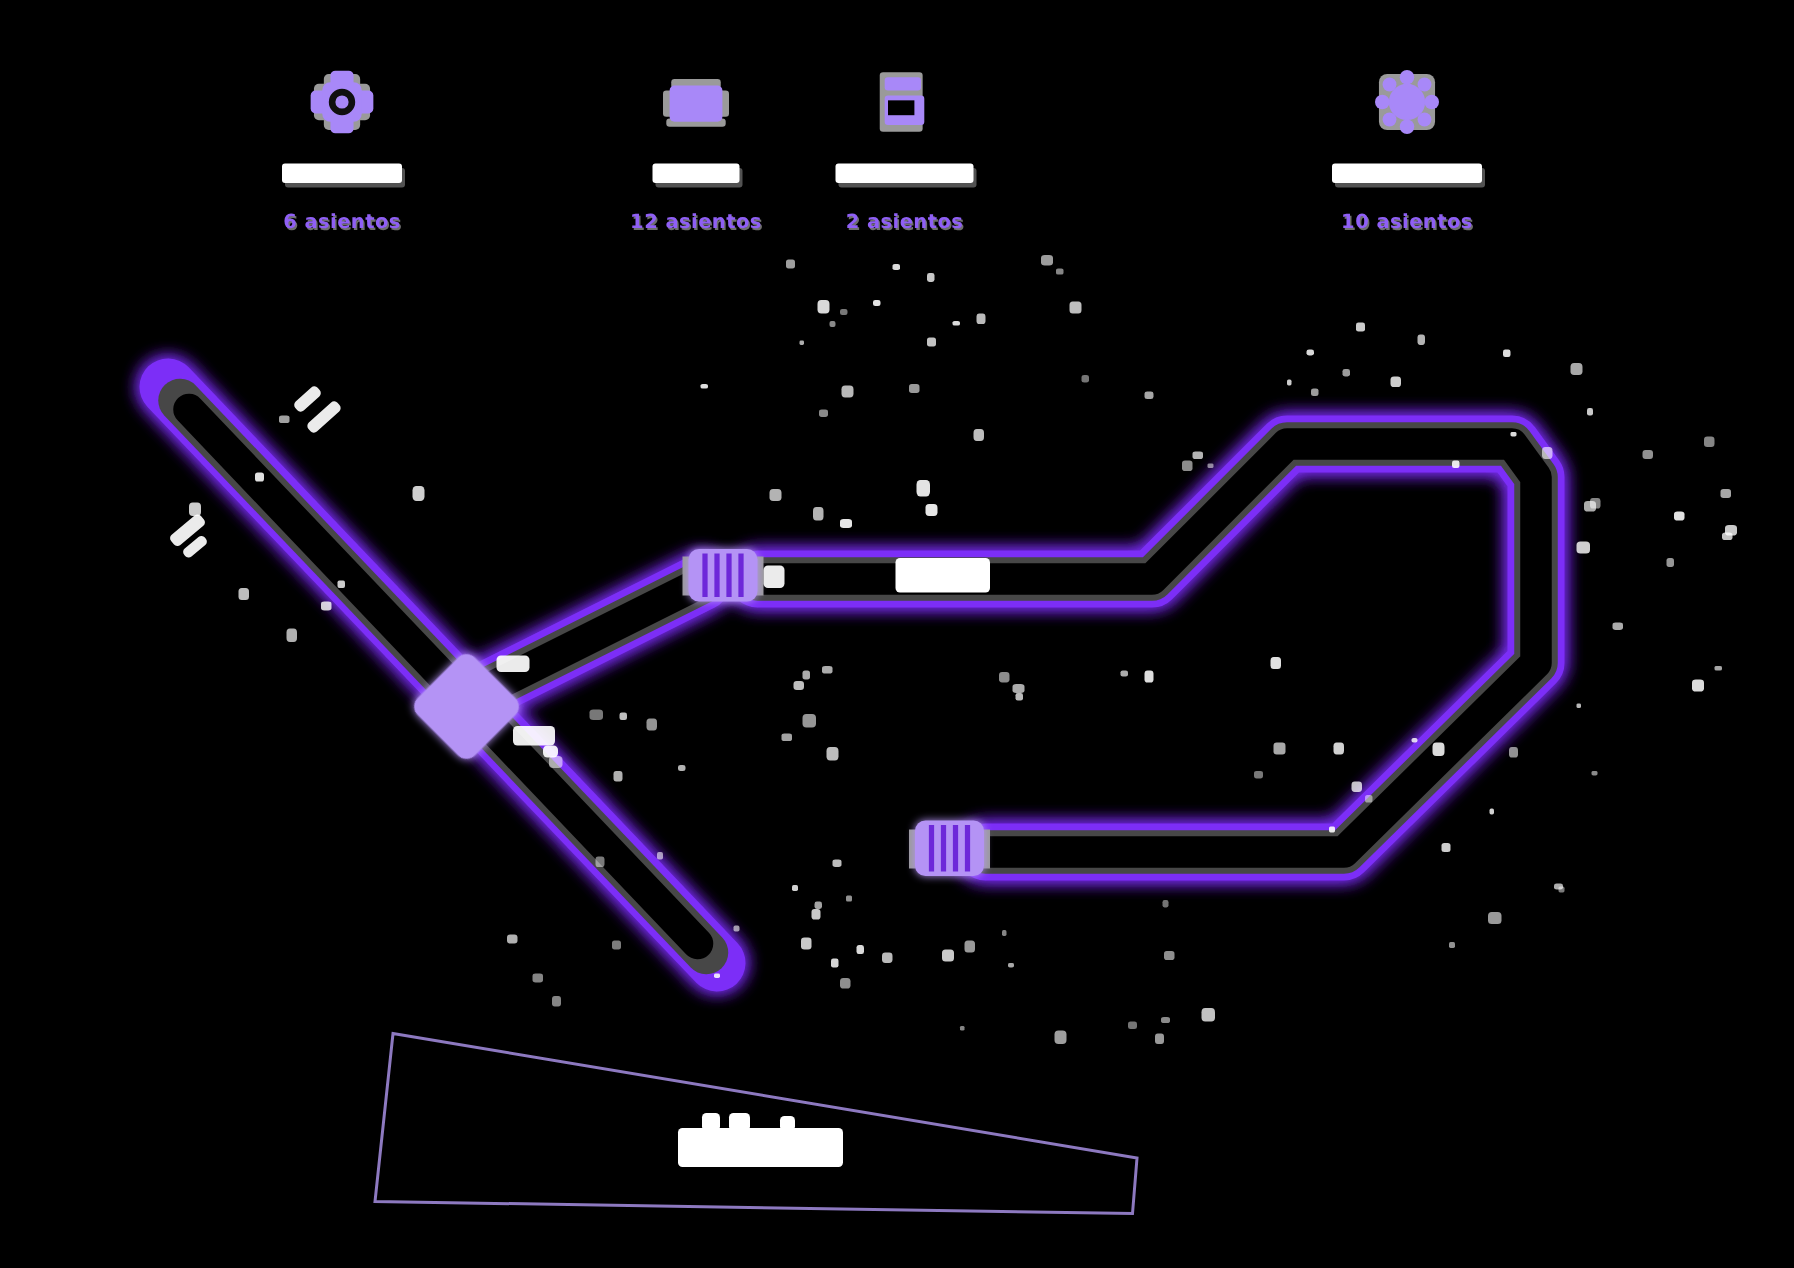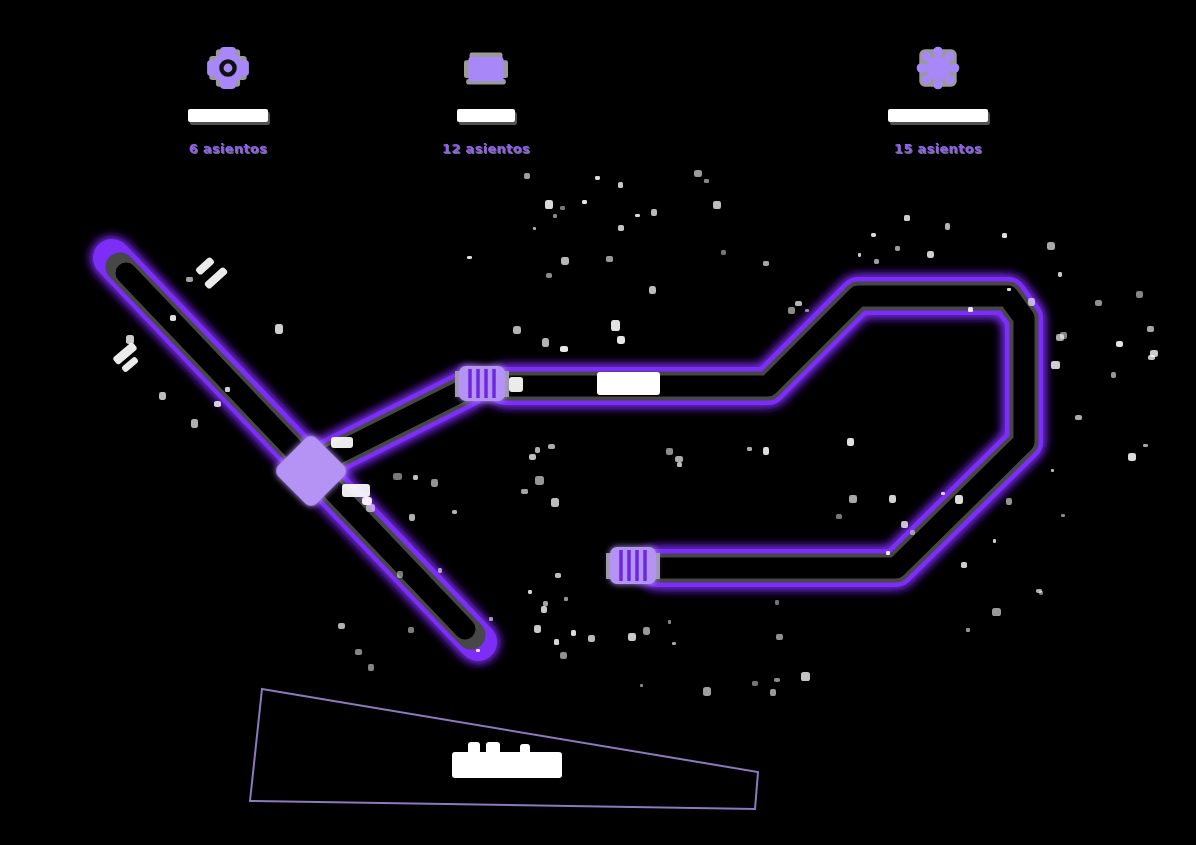--- a/index.html
+++ b/index.html
@@ -100,51 +100,61 @@
       <rect x="1" y="13" width="38" height="14" rx="3" fill="#a888f8"></rect>
       <rect x="13" y="1" width="14" height="38" rx="3" fill="#a888f8"></rect>
       <rect x="8" y="8" width="24" height="24" rx="5" fill="#a888f8"></rect>
       <circle cx="20" cy="20" r="6" fill="none" stroke="#101010" stroke-width="4"></circle>
     </svg>
     <div class="name-bar" style="width:80px"></div>
     <div class="seat-count">6 asientos</div>
   </div>
 
 
-  <div class="legend-item" style="left:420px">
+  <div class="legend-item" style="left:398px">
     <svg class="legend-icon" viewBox="0 0 40 40">
       <rect x="0" y="13" width="6" height="16" rx="2" fill="#9a9a9a"></rect>
       <rect x="34" y="13" width="6" height="16" rx="2" fill="#9a9a9a"></rect>
       <rect x="5" y="6" width="30" height="6" rx="2" fill="#9a9a9a"></rect>
       <rect x="2" y="30" width="36" height="5" rx="2" fill="#9a9a9a"></rect>
       <rect x="4" y="10" width="32" height="22" rx="3" fill="#a888f8"></rect>
     </svg>
     <div class="name-bar" style="width:58px"></div>
     <div class="seat-count">12 asientos</div>
   </div>
 
+  <div class="legend-item" style="left:537px">
+    <svg class="legend-icon" viewBox="0 0 40 40">
+      <rect x="5" y="2" width="26" height="36" rx="2" fill="#9a9a9a"></rect>
+      <rect x="8" y="5" width="22" height="8" rx="2" fill="#a888f8"></rect>
+      <rect x="8" y="16" width="24" height="18" rx="2" fill="#a888f8"></rect>
+      <rect x="10" y="19" width="16" height="9" fill="#000000"></rect>
+    </svg>
+    <div class="name-bar" style="width:92px"></div>
+    <div class="seat-count">2 asientos</div>
+  </div>
 
 
   <div class="legend-item" style="left:872px">
     <svg class="legend-icon" viewBox="0 0 40 40">
       <rect x="3" y="3" width="34" height="34" rx="5" fill="#9a9a9a"></rect>
       <g fill="#a888f8">
         <circle cx="20" cy="20" r="11"></circle>
         <circle cx="20" cy="5" r="4.4"></circle>
           <circle cx="20" cy="35" r="4.4"></circle>
         <circle cx="5" cy="20" r="4.4"></circle>
           <circle cx="35" cy="20" r="4.4"></circle>
         <circle cx="9.4" cy="9.4" r="4.2"></circle>
           <circle cx="30.6" cy="9.4" r="4.2"></circle>
         <circle cx="9.4" cy="30.6" r="4.2"></circle>
           <circle cx="30.6" cy="30.6" r="4.2"></circle>
       </g>
     </svg>
     <div class="name-bar" style="width:100px"></div>
-    <div class="seat-count">15 asientos</div>
+    <div class="seat-count">10 asientos</div>
   </div>
 
   <div class="wlabel" style="left:597px;top:372px;width:63px;height:23px"></div>
 
   <div class="wlabel" style="left:452px;top:752px;width:110px;height:26px"></div>
   <div class="wlabel" style="left:468px;top:742px;width:12px;height:12px"></div>
   <div class="wlabel" style="left:486px;top:742px;width:14px;height:12px"></div>
   <div class="wlabel" style="left:520px;top:744px;width:10px;height:10px"></div>
 
   <div class="frag" style="left:195px;top:262px;width:20px;height:8px;transform:rotate(-42deg)"></div>

